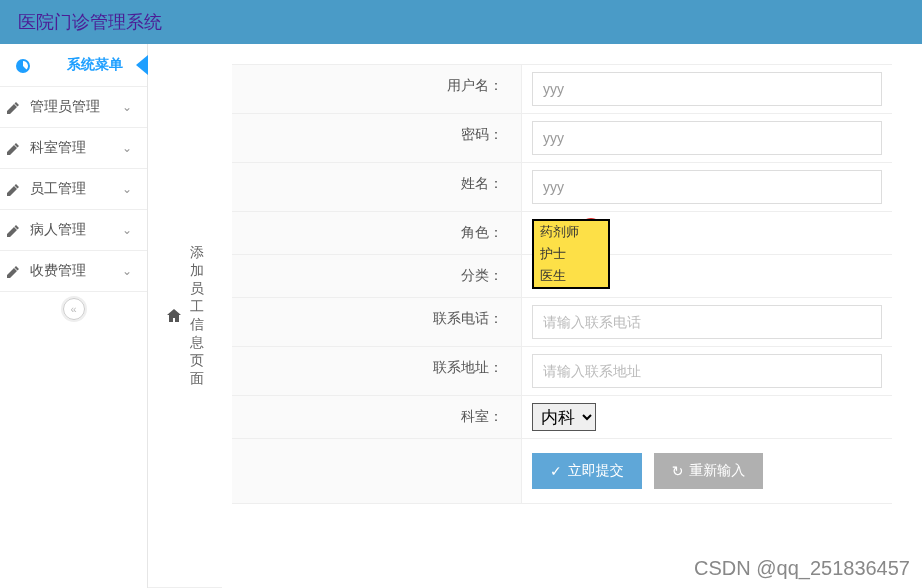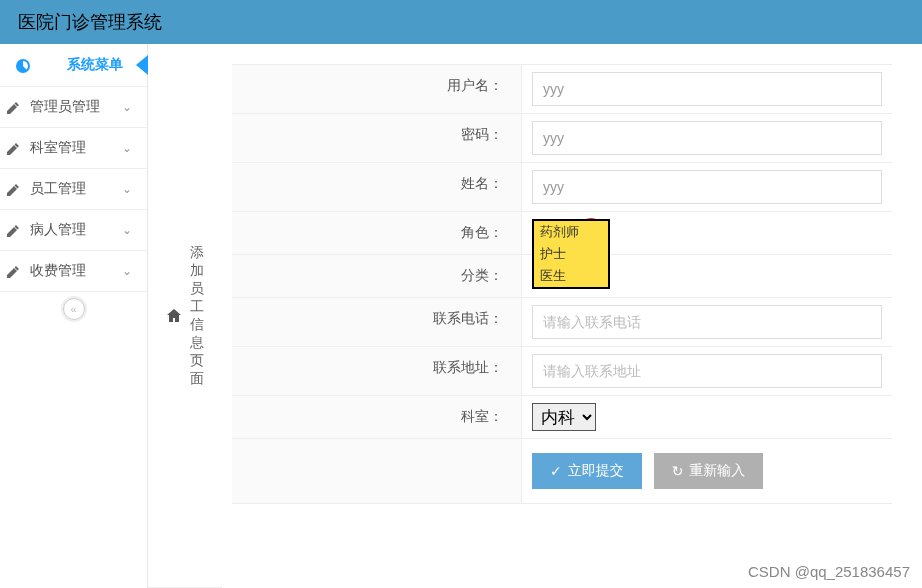--- a/index.html
+++ b/index.html
@@ -1,18 +1,18 @@
 <!DOCTYPE html>
 <html><head>
   <meta charset="utf-8">
   <style>
     * { box-sizing: border-box; margin: 0; padding: 0; }
     body { font-family: "Microsoft YaHei", Arial, sans-serif; font-size: 14px; color: #333; background: #fff; width: 922px; height: 588px; overflow: hidden; position: relative; }
     
-    .header-bar { background: #4a9bc7; color: #000000; height: 44px; line-height: 44px; padding-left: 18px; font-size: 18px; }
+    .header-bar { background: #4a9bc7; color: #4c1d95; height: 44px; line-height: 44px; padding-left: 18px; font-size: 18px; }
     
     .container { display: flex; height: calc(100% - 44px); }
     
     .sidebar { width: 200px; background: #fff; border-right: 1px solid #e6e6e6; position: relative; }
     .menu-header { display: flex; align-items: center; padding: 12px 15px; color: #1e9fff; font-weight: bold; position: relative; border-bottom: 1px solid #eee; gap: 28px; }
     .menu-header .icon { margin-right: 8px; }
     .menu-header::after { content: ''; position: absolute; right: -1px; top: 50%; transform: translateY(-50%); width: 0; height: 0; border-top: 10px solid transparent; border-bottom: 10px solid transparent; border-right: 12px solid #1e9fff; }
     
     .menu-item { display: flex; align-items: center; padding: 11px 6px; border-bottom: 1px solid #eee; color: #555; cursor: pointer; position: relative; }
     .menu-item .icon { margin-right: 8px; color: #666; width: 16px; }
@@ -39,21 +39,21 @@
     
     .cursor-circle { position: absolute; width: 22px; height: 22px; border: 2px solid #e03030; border-radius: 50%; pointer-events: none; }
     .cursor-ptr { position: absolute; font-size: 16px; color: #000; pointer-events: none; }
     
     .btn-row .input-cell { padding: 14px 10px; }
     .btn { display: inline-flex; align-items: center; height: 36px; padding: 0 18px; border: none; color: #fff; font-size: 14px; cursor: pointer; margin-right: 8px; }
     .btn-primary { background: #5fa7d8; }
     .btn-secondary { background: #b0b0b0; }
     .btn .bicon { margin-right: 6px; }
     
-    .watermark { position: absolute; right: 12px; bottom: 8px; color: #888; font-size: 15px; font-family: Arial, sans-serif; }
+    .watermark { position: absolute; right: 12px; bottom: 8px; color: #888; font-size: 20px; font-family: Arial, sans-serif; }
     
     svg { display: inline-block; vertical-align: middle; }
   </style>
 </head>
 <body>
 
 <div class="header-bar">
   <span>医院门诊管理系统</span>
 </div>
 

